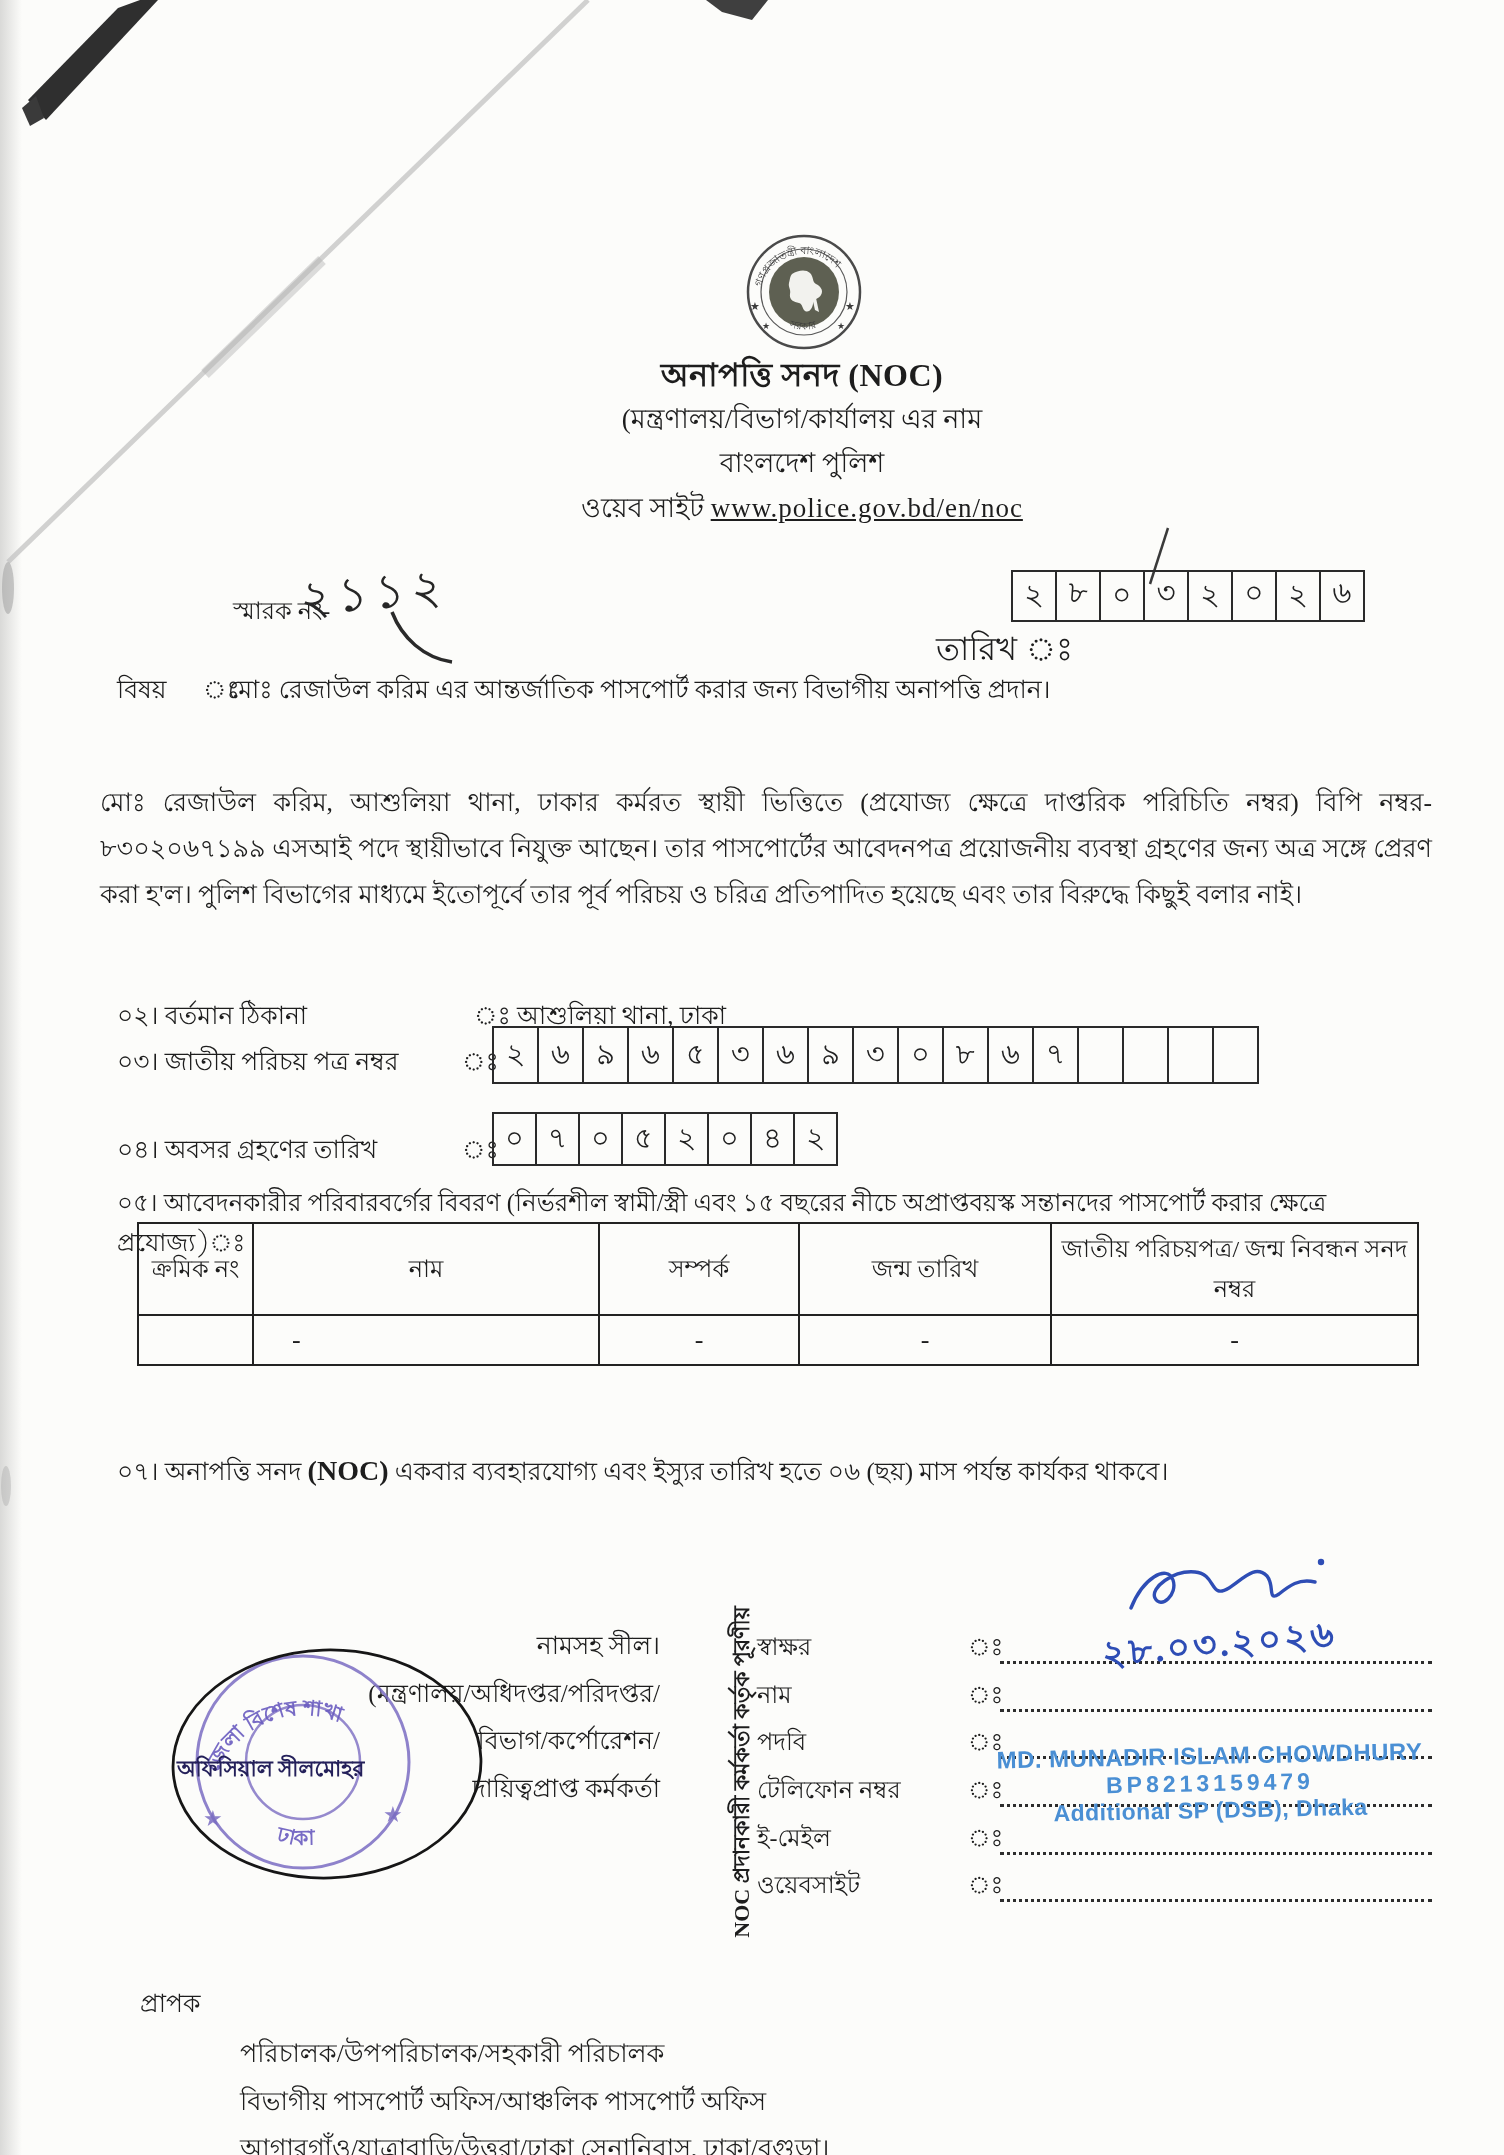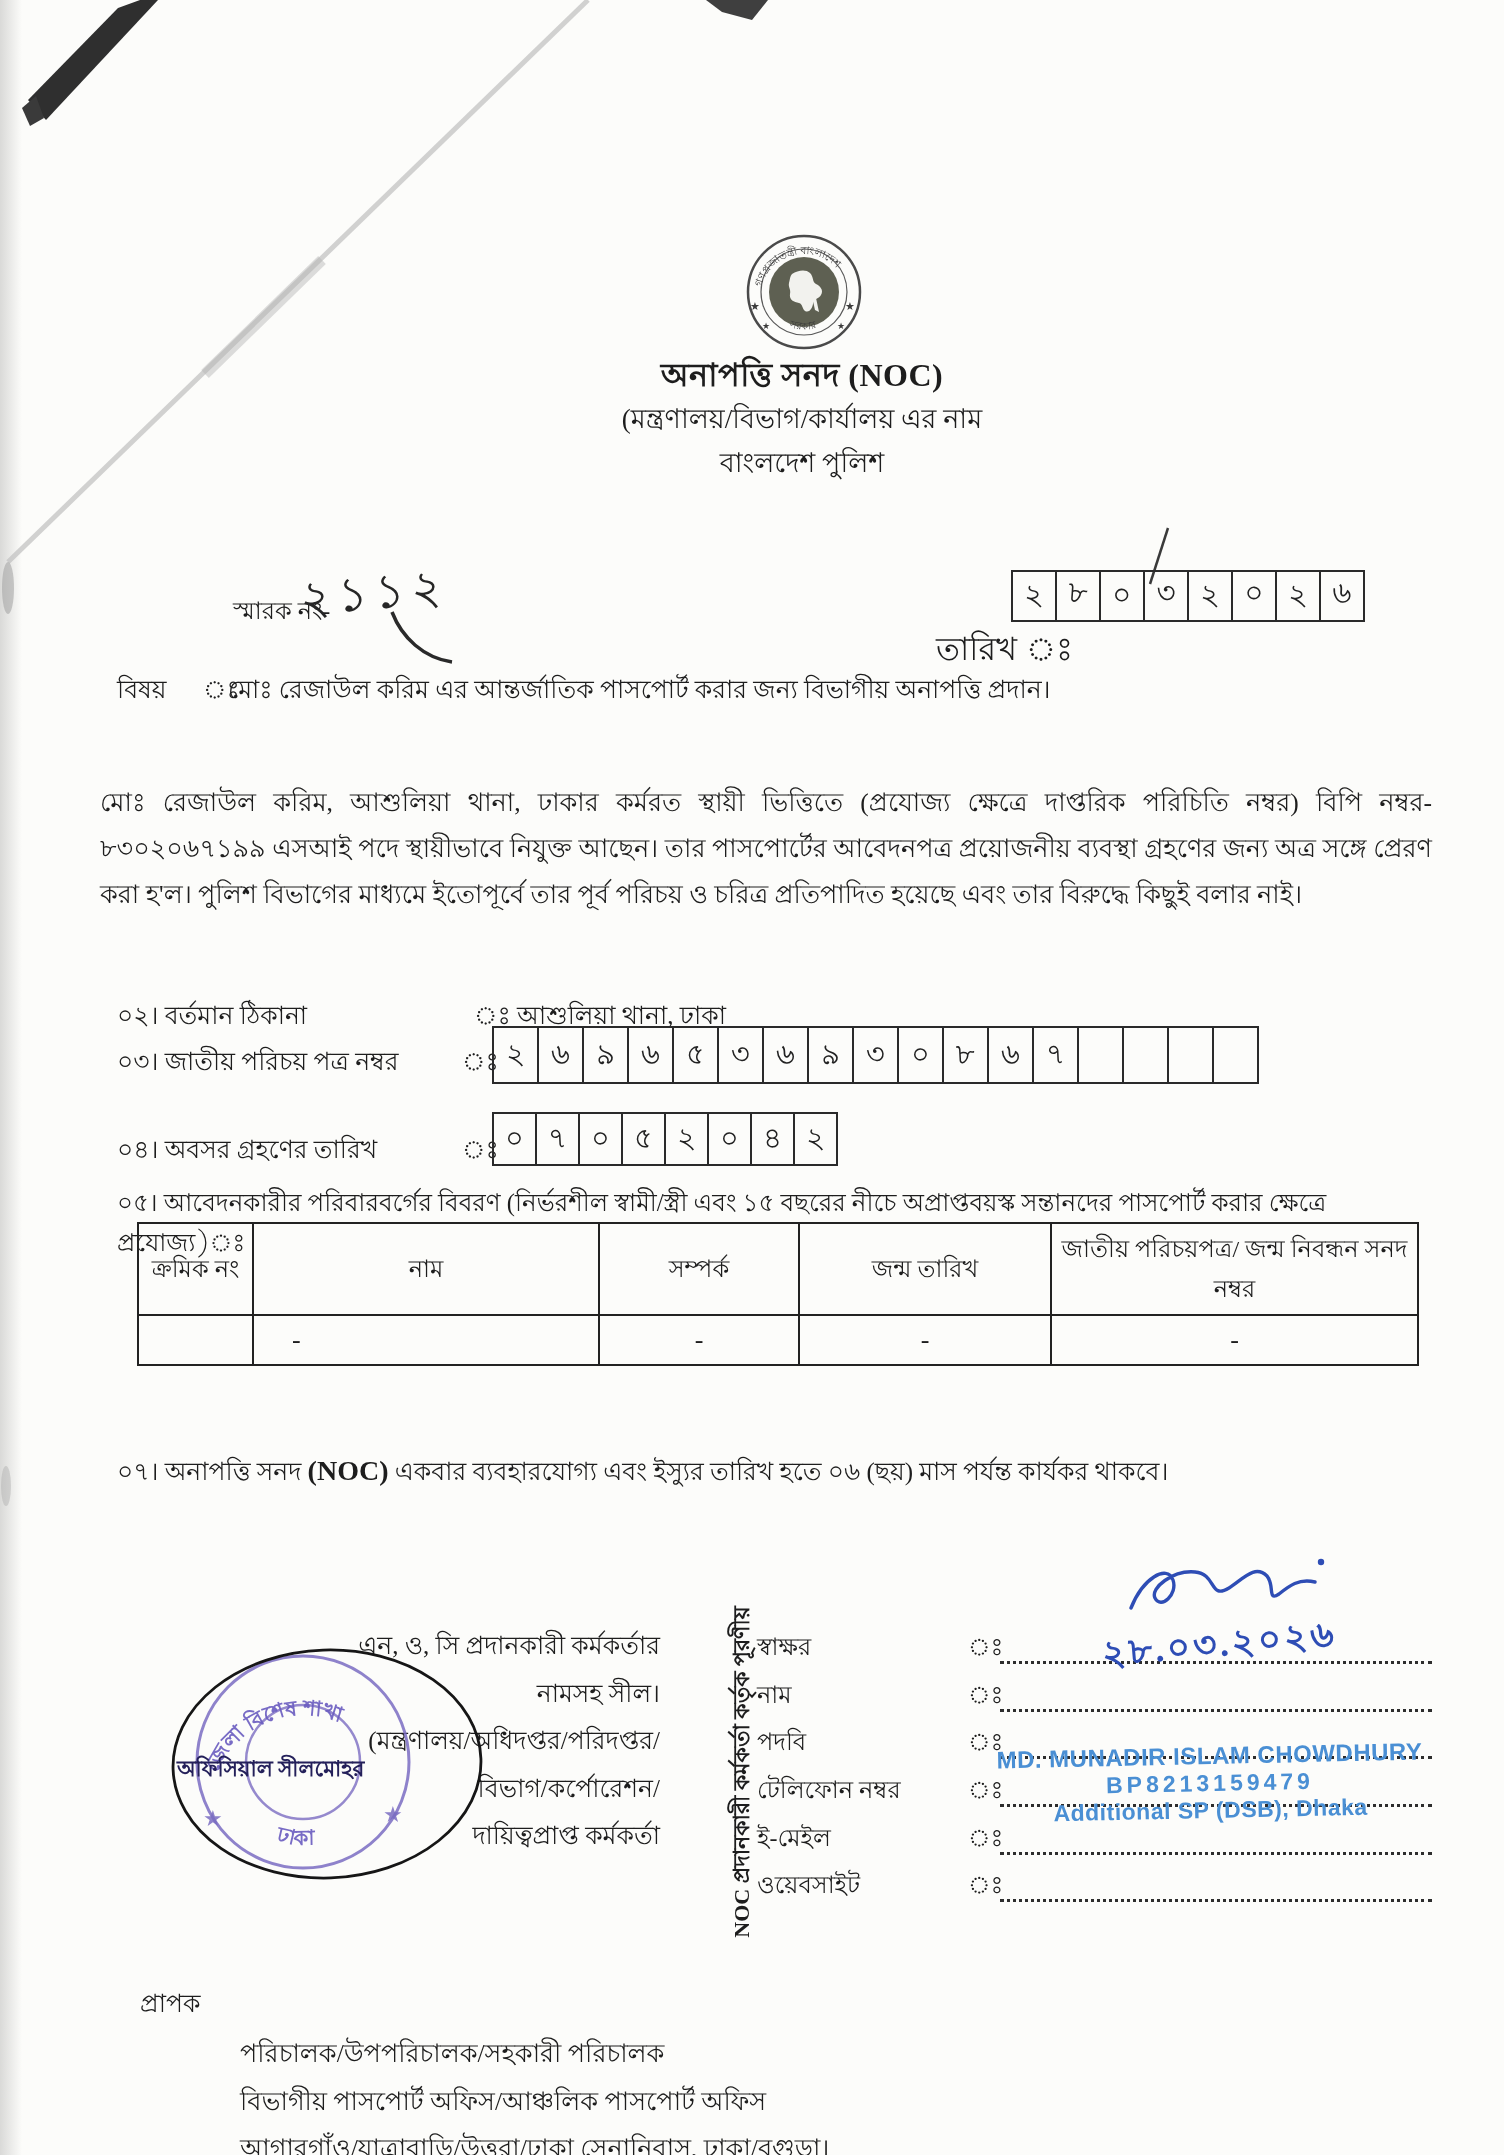--- a/index.html
+++ b/index.html
@@ -113,20 +113,24 @@
     </text>
     <text x="6" y="78" font-size="11" fill="#3c3c3c">★</text>
     <text x="101" y="78" font-size="11" fill="#3c3c3c">★</text>
     <text x="18" y="97" font-size="9" fill="#3c3c3c">★</text>
     <text x="93" y="97" font-size="9" fill="#3c3c3c">★</text>
   </svg>
 
   <div class="abs bn center-col doc-title">অনাপত্তি সনদ (NOC)</div>
   <div class="abs bn center-col sub2">বাংলদেশ পুলিশ</div>
   <div class="abs bn center-col sub1">(মন্ত্রণালয়/বিভাগ/কার্যালয় এর নাম</div>
+  <div class="abs bn center-col webline">
+    <span>ওয়েব সাইট</span>
+    <span class="url">www.police.gov.bd/en/noc</span>
+  </div>
 
   <div class="abs bn memo-label">স্মারক নং-</div>
   <div class="abs bn memo-hand">২১১২</div>
   <div class="abs bn date-label">তারিখ ঃ</div>
   <div class="abs boxrow date-boxes">
     <div class="cell">
         <span class="hand">২</span>
       </div>
     <div class="cell">
         <span class="hand">৮</span>
@@ -272,21 +276,20 @@
   </tbody>
     </table>
 
   <div class="abs bn i07">
     <span>০৭। অনাপত্তি সনদ</span>
     <span class="noc">(NOC)</span>
     <span>একবার ব্যবহারযোগ্য এবং ইস্যুর তারিখ হতে ০৬ (ছয়) মাস পর্যন্ত কার্যকর থাকবে।</span>
   </div>
 
   <div class="abs bn sig-left">
-    <div>এন, ও, সি প্রদানকারী কর্মকর্তার</div>
     <div>নামসহ সীল।</div>
     <div>(মন্ত্রণালয়/অধিদপ্তর/পরিদপ্তর/</div>
     <div>বিভাগ/কর্পোরেশন/</div>
     <div>দায়িত্বপ্রাপ্ত কর্মকর্তা</div>
   </div>
 
   <svg class="abs" style="left:155px;top:1640px;" width="335" height="260" viewBox="0 0 335 260">
     <circle cx="148" cy="122" r="106" fill="none" stroke="#7a6cc2" stroke-width="3" opacity="0.85"></circle>
     <circle cx="148" cy="122" r="57" fill="none" stroke="#7a6cc2" stroke-width="2.5" opacity="0.8"></circle>
     <defs>

